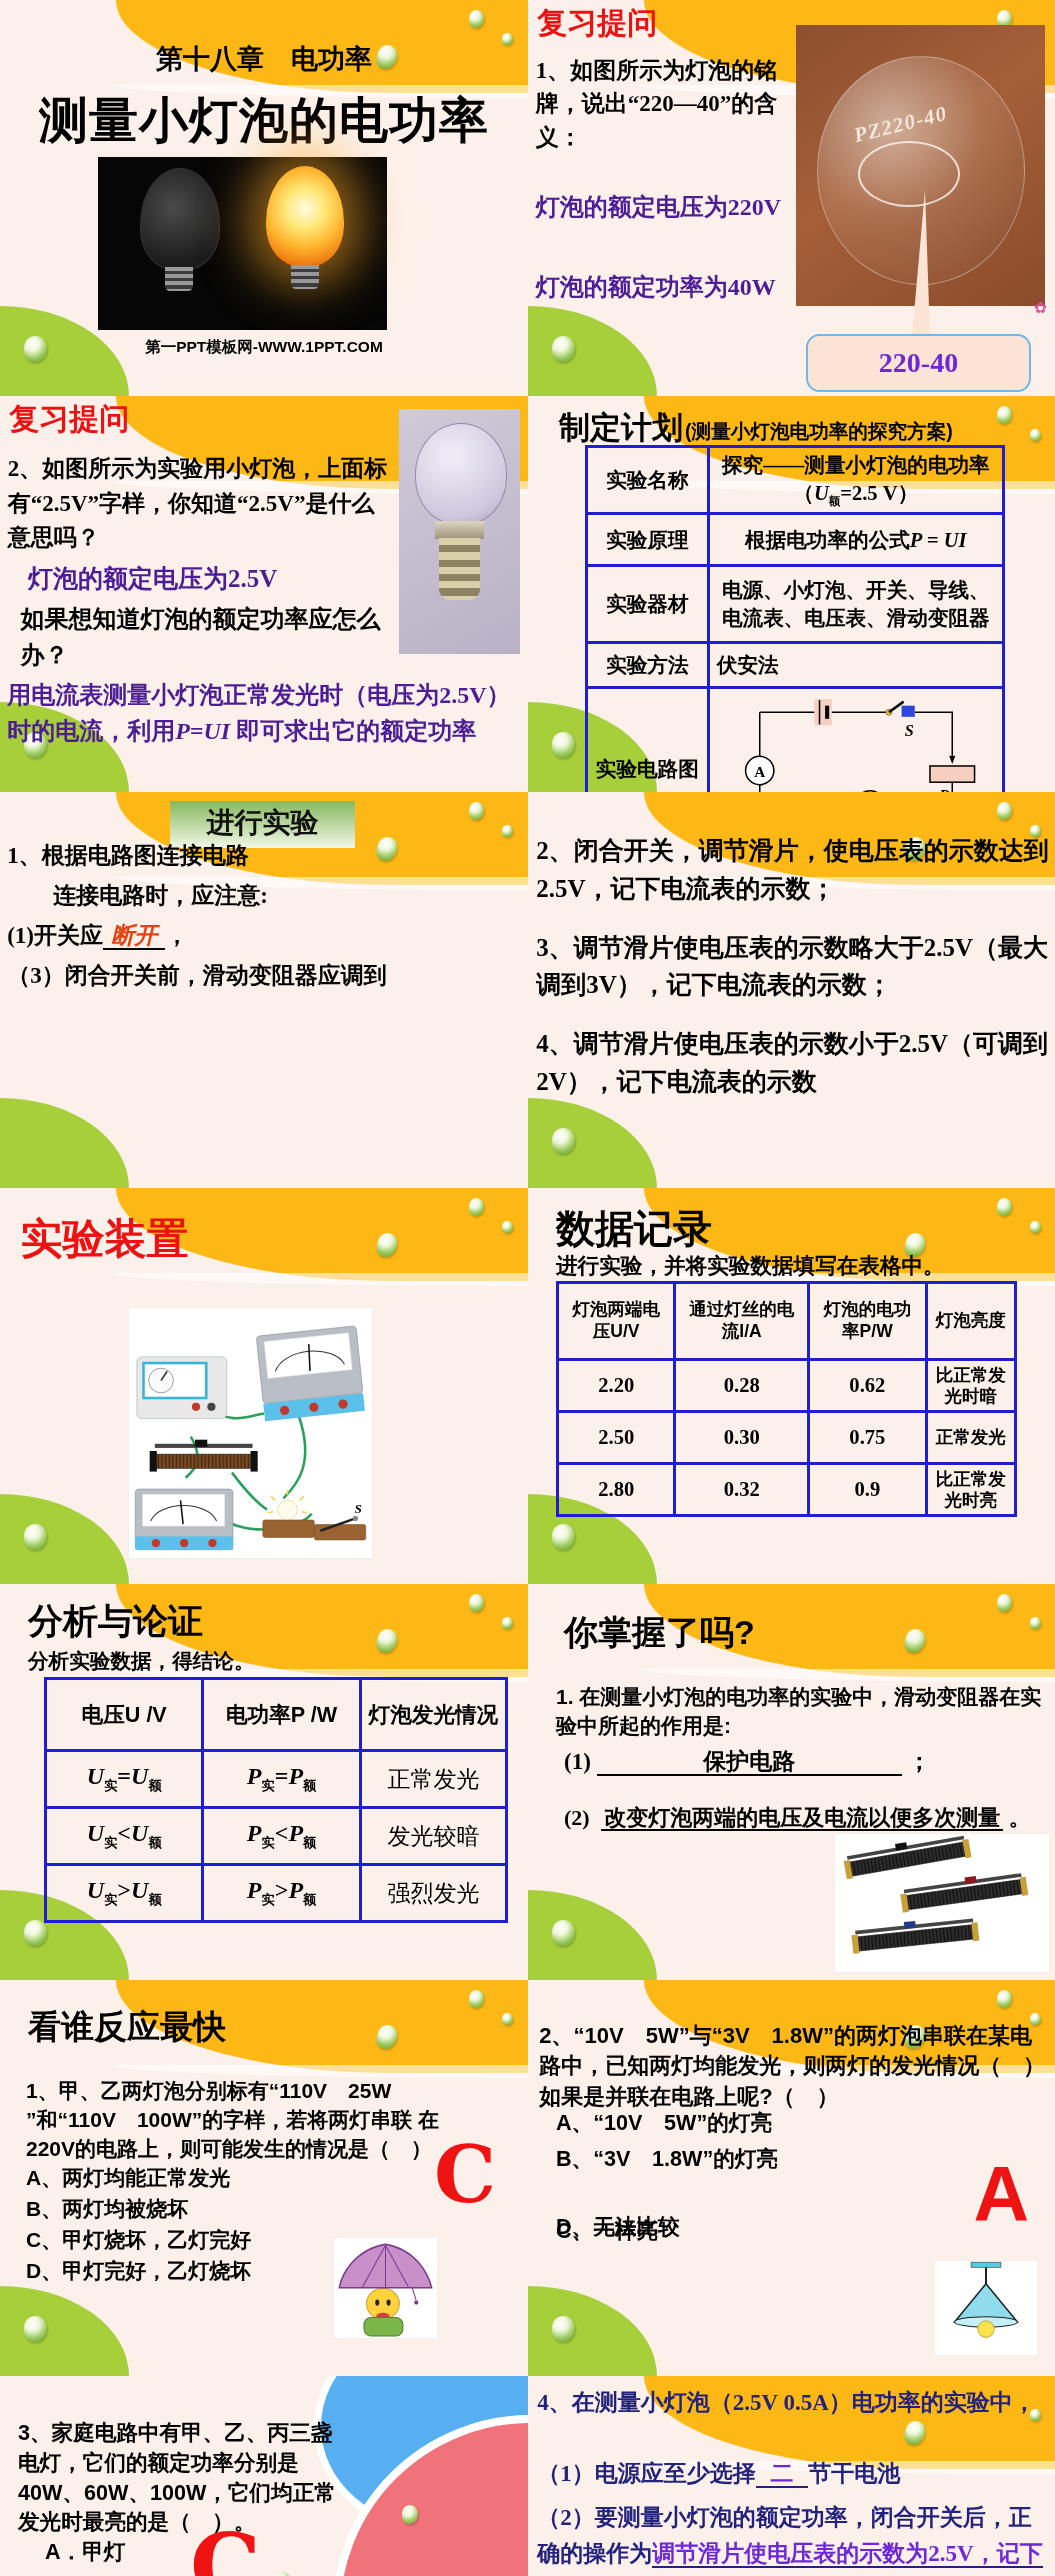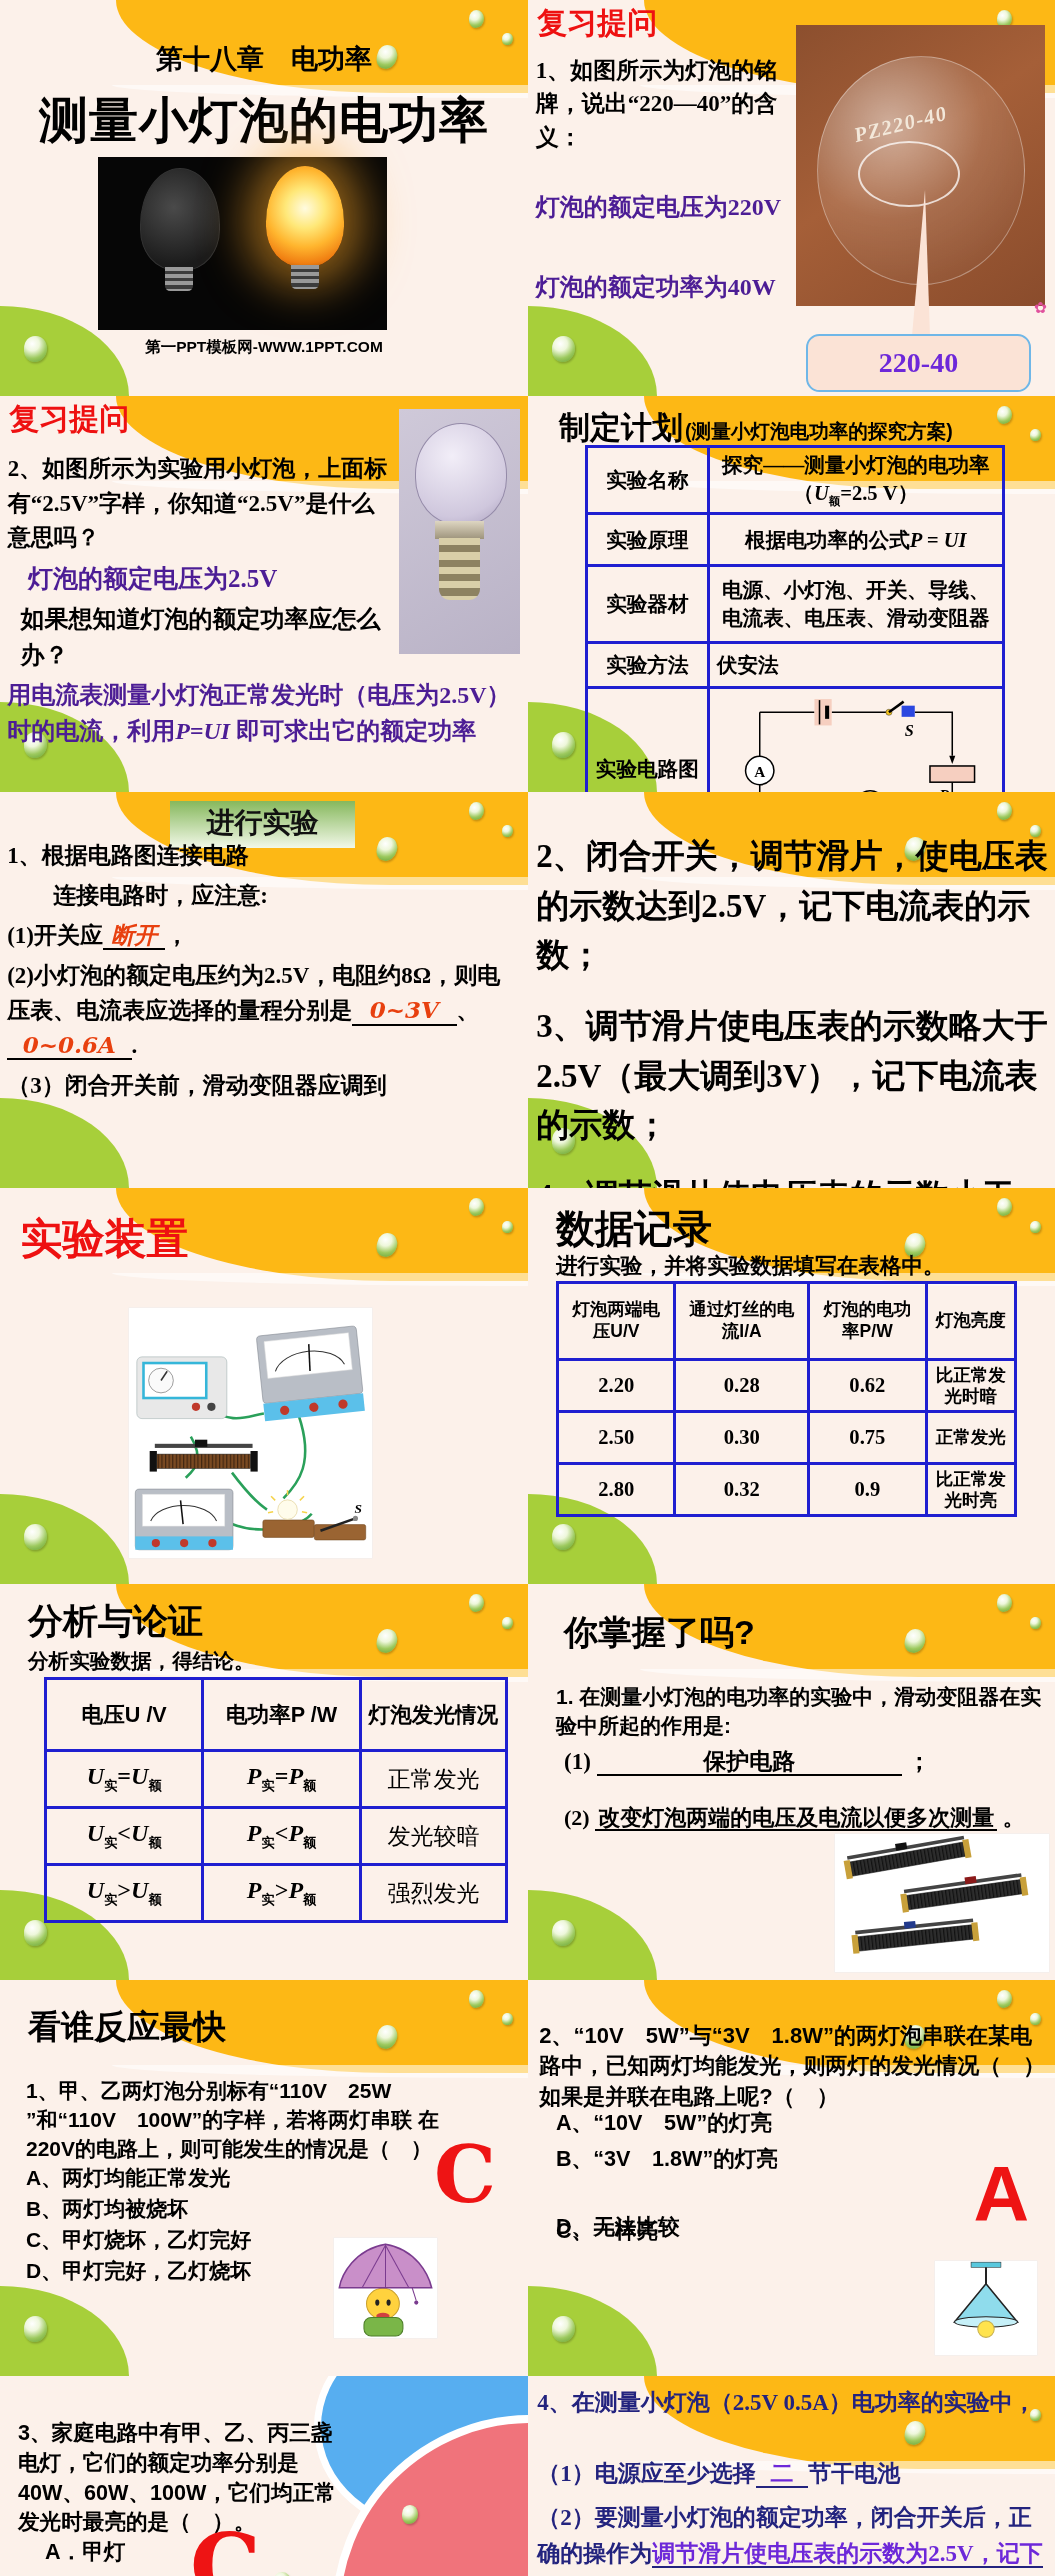--- a/index.html
+++ b/index.html
@@ -55,21 +55,21 @@
   .mb-screw{position:absolute;left:40px;top:129px;width:41px;height:62px;background:repeating-linear-gradient(180deg,#d9cfa8 0 7.2px,#8d8261 7.2px 14.4px);border-radius:0 0 11.3px 11.3px;}
   
   .plan-tbl td{padding:3.1px 7.2px;}
   .plan-lbl{font-family:"Liberation Sans",sans-serif;font-weight:bold;font-size:20.6px;width:112px;}
   .plan-val{font-size:20.6px;font-weight:bold;text-align:left;}
   
   .exp-title{position:absolute;left:170px;top:9.3px;width:185px;text-align:center;padding:3.1px 0 5.2px;background:linear-gradient(180deg,#86b85c,#f2f8e8);font-family:"Liberation Sans",sans-serif;font-weight:900;font-size:28px;color:#111;}
   .s5body{position:absolute;left:7.2px;top:47px;width:515px;font-size:23px;font-weight:bold;line-height:1.52;}
   .s5body p{margin:0 0 5.2px 0;}
   
-  .s6body{position:absolute;left:8.2px;top:40px;width:513px;font-size:33px;font-weight:bold;line-height:1.5;}
+  .s6body{position:absolute;left:8.2px;top:40px;width:513px;font-size:25px;font-weight:bold;line-height:1.5;}
   .s6body p{margin:0 0 21.6px 0;}
   
   .dat-h{font-family:"Liberation Sans",sans-serif;font-weight:bold;font-size:17.5px;line-height:1.25;}
   .dat-n{font-size:20.6px;font-weight:bold;}
   .dat-b{font-family:"Liberation Sans",sans-serif;font-weight:bold;font-size:17.5px;line-height:1.2;}
   .an-h{font-family:"Liberation Sans",sans-serif;font-weight:bold;font-size:21.6px;}
   .fx{font-size:24px;font-weight:bold;}
   .fx i{font-family:"Liberation Serif",serif;}
   .an-d{font-size:23px;}
   
@@ -216,21 +216,20 @@
     <div class="sw"></div>
     <div class="gw"></div>
     <div class="dr dr1"></div>
       <div class="dr dr2"></div>
       <div class="dr dr3"></div>
     <div class="exp-title">进行实验</div>
     <div class="s5body">
       <p><span>1、根据电路图连接电路</span></p>
       <p><span>　　连接电路时，应注意:</span></p>
       <p><span>(1)开关应</span><span class="blank"><span class="hand">断开</span></span><span>，</span></p>
-      <p><span>(2)小灯泡的额定电压约为2.5V，电阻约8Ω，则电压表、电流表应选择的量程分别是</span><span class="blank" style="min-width:88px;"><span class="hand">0~3V</span></span><span>、</span><span class="blank" style="min-width:108px;"><span class="hand">0~0.6A</span></span><span>.</span></p>
       <p><span>（3）闭合开关前，滑动变阻器应调到</span></p>
     </div>
   </section>
 
   <section class="slide std">
     <div class="sw"></div>
     <div class="gw"></div>
     <div class="dr dr1"></div>
       <div class="dr dr2"></div>
       <div class="dr dr3"></div>
@@ -400,21 +399,21 @@
       <div class="dr dr4"></div>
     <div class="abs sans" style="left:36px;top:26px;font-weight:900;font-size:34px;">你掌握了吗?</div>
     <div class="abs qt" style="left:28px;top:99px;width:487px;font-size:21px;">1. 在测量小灯泡的电功率的实验中，滑动变阻器在实验中所起的作用是:</div>
     <div class="abs" style="left:36px;top:162px;font-size:23px;font-weight:bold;">
       <span>(1)</span>
       <span class="blank" style="min-width:289px;"><span>保护电路</span></span>
       <span>；</span>
     </div>
     <div class="abs" style="left:36px;top:219px;font-size:22px;font-weight:bold;width:479px;">
       <span>(2)</span>
-      <span class="blank" style="padding:0 3.1px;"><span>改变灯泡两端的电压及电流以便多次测量</span></span>
+      <span class="blank" style="padding:0 3.1px;margin-left:6px;"><span>改变灯泡两端的电压及电流以便多次测量</span></span>
       <span>。</span>
     </div>
     <div class="photo" style="left:307px;top:250px;width:214px;height:138px;">
       <svg viewBox="0 0 415 268" width="214" height="138">
         <defs>
             <pattern id="coil10" width="7" height="26" patternUnits="userSpaceOnUse">
               <rect width="7" height="26" fill="#2d2d2d"></rect>
               <line x1="3" y1="0" x2="3" y2="26" stroke="#0c0c0c" stroke-width="2"></line>
             </pattern>
           </defs>

